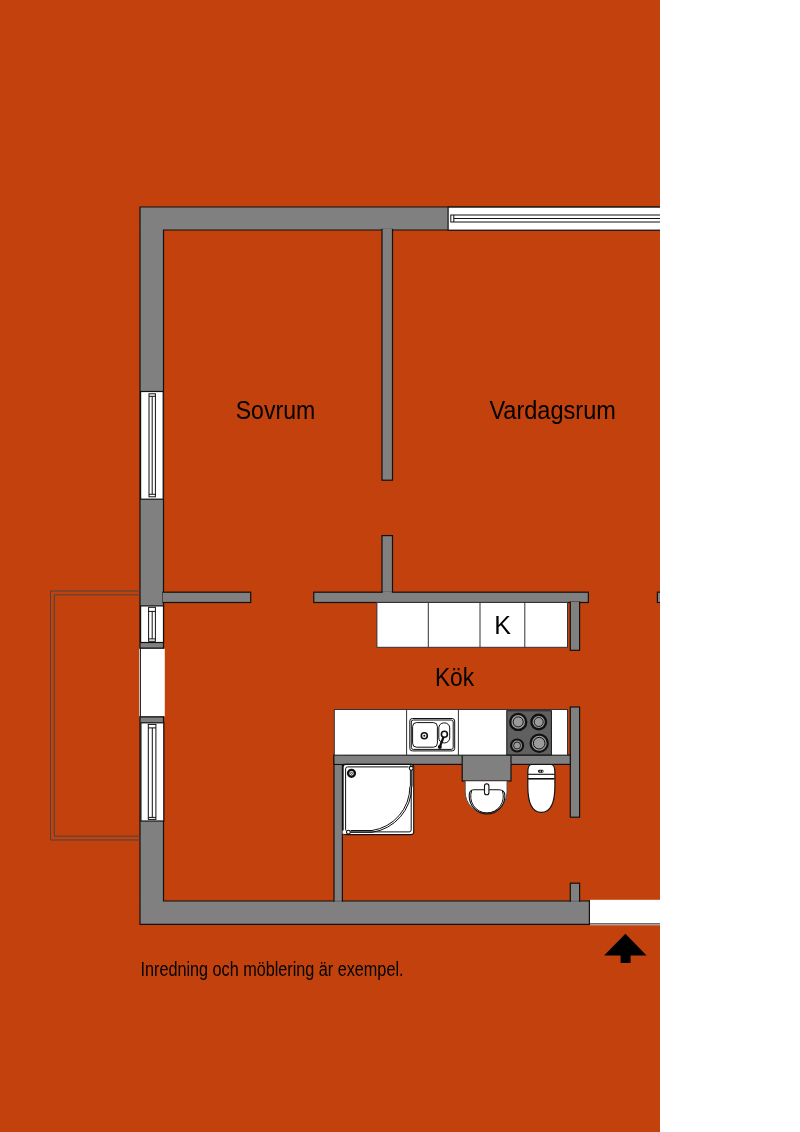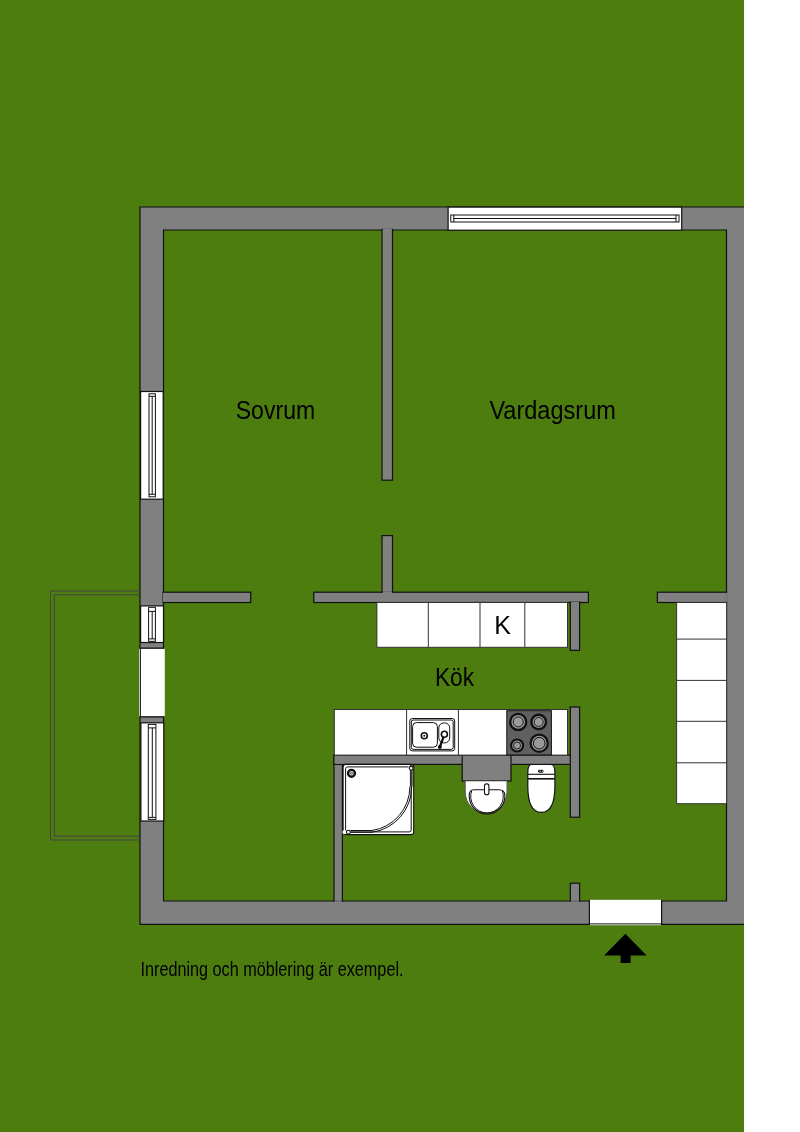--- a/index.html
+++ b/index.html
@@ -1,16 +1,16 @@
 <!DOCTYPE html>
 <html><head>
 <meta charset="utf-8">
 <style>
   html,body{margin:0;padding:0;background:#ffffff;}
-  .page{position:relative;width:744px;height:1132px;background:#4d7c0f;overflow:hidden;}
+  .page{position:relative;width:660px;height:1132px;background:#c2410c;overflow:hidden;}
   svg{position:absolute;left:0;top:0;}
   text{font-family:"Liberation Sans",sans-serif;fill:#000;}
 </style>
 </head>
 <body>
 <div class="page">
 <svg width="800" height="1132" viewBox="0 0 800 1132">
 
   <path d="M140,207 H750 V924.4 H140 Z M163.5,230 H726.5 V901 H163.5 Z" fill="#808080" stroke="#111" stroke-width="1.2" fill-rule="evenodd"></path>
 

